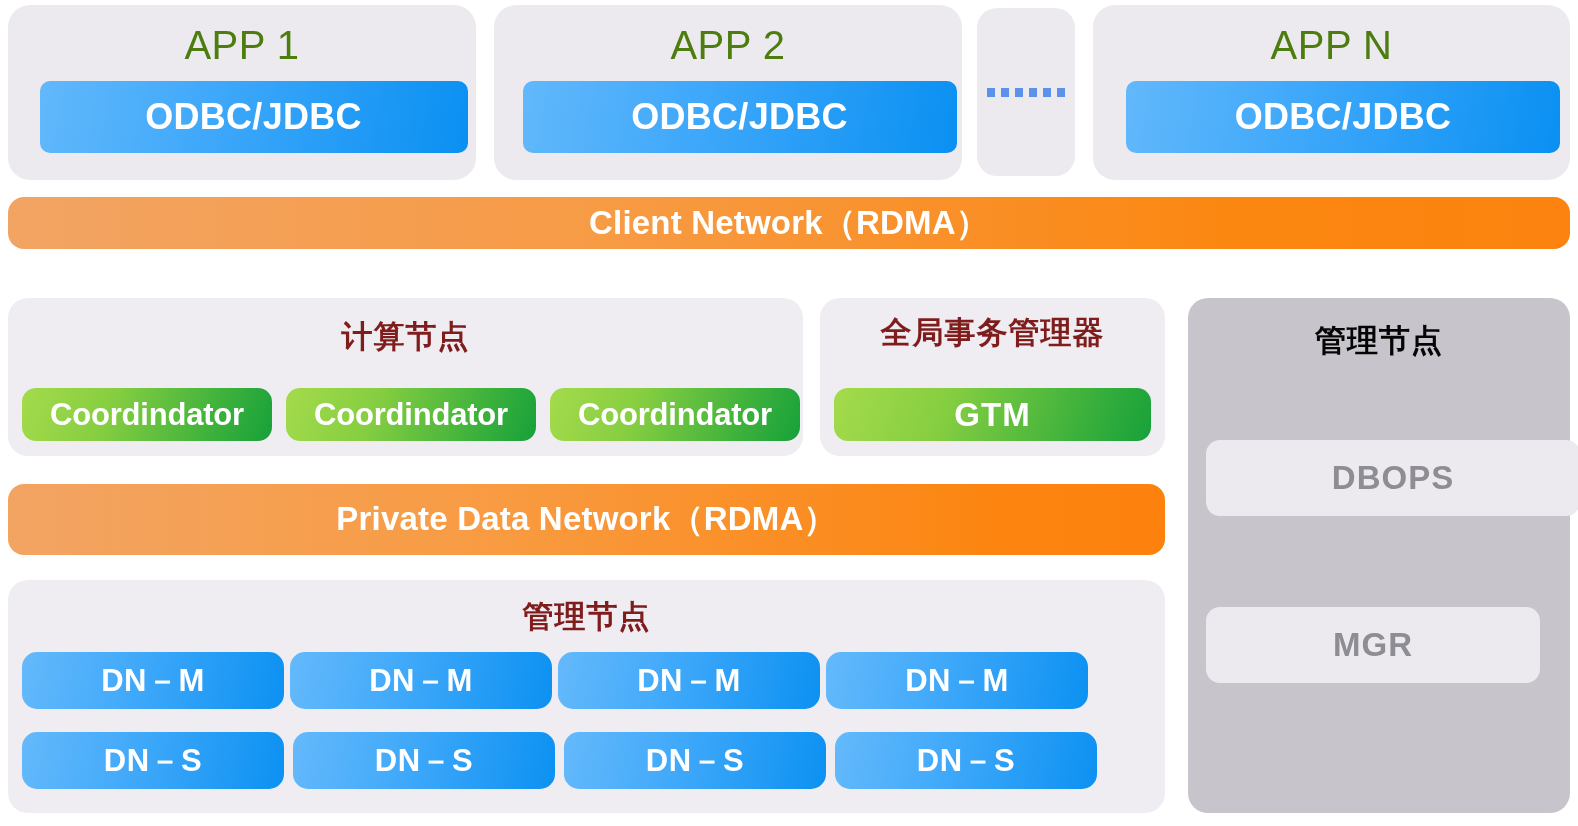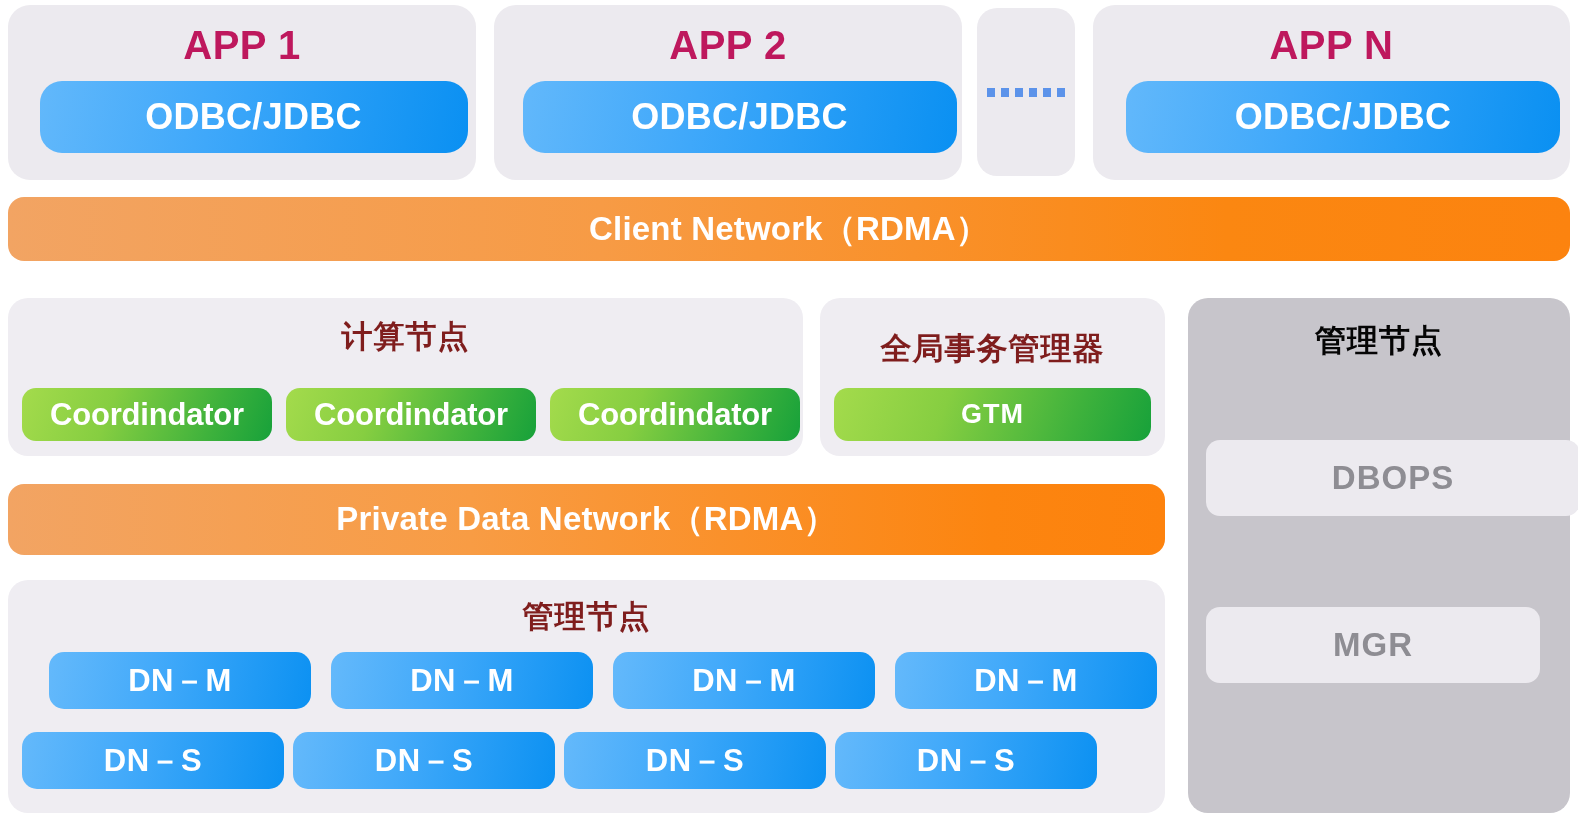--- a/index.html
+++ b/index.html
@@ -32,29 +32,29 @@
   .app-card {
     background: #ECEAEF;
     border-radius: 22px;
     display: flex;
     flex-direction: column;
     align-items: center;
     padding-top: 18px;
   }
   .app-title {
     font-size: 40px;
-    font-weight: bold;
-    color: #be185d;
+    font-weight: normal;
+    color: #4d7c0f;
     letter-spacing: 0.5px;
     line-height: 1.1;
   }
   .odbc-pill {
     margin-top: 14px;
     height: 72px;
-    border-radius: 22px;
+    border-radius: 10px;
     background: linear-gradient(100deg, #62B8FB 0%, #3FA8FA 40%, #0A90F2 100%);
     color: #ffffff;
     font-size: 36px;
     font-weight: bold;
     letter-spacing: 0.3px;
     margin-left: 23px;
   }
 
   .ellipsis-card {
     background: #ECEAEF;
@@ -103,21 +103,21 @@
   }
 
   .green-pill {
     border-radius: 14px;
     background: linear-gradient(110deg, #A4DB4C 0%, #86CE41 35%, #3FB23C 75%, #17A13A 100%);
     color: #ffffff;
     font-weight: bold;
     margin-top: 6px;
   }
   .coord-pill { font-size: 31px; letter-spacing: -0.2px; }
-  .gtm-pill  { font-size: 27px; letter-spacing: 1px; }
+  .gtm-pill  { font-size: 33px; letter-spacing: 1px; }
 
   .blue-pill {
     border-radius: 15px;
     background: linear-gradient(100deg, #64B9FB 0%, #43AAFA 40%, #0C91F2 100%);
     color: #ffffff;
     font-size: 31px;
     font-weight: bold;
     letter-spacing: 0.5px;
   }
 
@@ -166,50 +166,50 @@
         <i></i>
         <i></i>
       </div>
   </div>
 
   <div class="abs app-card" style="left:1093px; top:5px; width:477px; height:175px;">
     <div class="app-title">APP N</div>
     <div class="odbc-pill center" style="width:434px;">ODBC/JDBC</div>
   </div>
 
-  <div class="abs net-bar net-client center" style="left:8px; top:197px; width:1562px; height:64px;">Client Network（RDMA）</div>
+  <div class="abs net-bar net-client center" style="left:8px; top:197px; width:1562px; height:52px;">Client Network（RDMA）</div>
 
   <div class="abs panel" style="left:8px; top:298px; width:795px; height:158px;">
     <div class="panel-title" style="margin-top:18px;">计算节点</div>
     <div class="abs" style="left:14px; top:84px; display:flex; gap:14px;">
       <div class="green-pill coord-pill center" style="width:250px; height:53px;">Coordindator</div>
       <div class="green-pill coord-pill center" style="width:250px; height:53px;">Coordindator</div>
       <div class="green-pill coord-pill center" style="width:250px; height:53px;">Coordindator</div>
     </div>
   </div>
 
   <div class="abs panel" style="left:820px; top:298px; width:345px; height:158px;">
-    <div class="panel-title" style="margin-top:30px;">全局事务管理器</div>
+    <div class="panel-title" style="margin-top:14px;">全局事务管理器</div>
     <div class="abs" style="left:14px; top:84px;">
       <div class="green-pill gtm-pill center" style="width:317px; height:53px;">GTM</div>
     </div>
   </div>
 
   <div class="abs mgmt-panel" style="left:1188px; top:298px; width:382px; height:515px;">
     <div class="mgmt-title" style="margin-top:22px;">管理节点</div>
     <div class="abs mgmt-pill center" style="left:18px; top:142px; width:374px; height:76px;">DBOPS</div>
     <div class="abs mgmt-pill center" style="left:18px; top:309px; width:334px; height:76px;">MGR</div>
   </div>
 
   <div class="abs net-bar net-private center" style="left:8px; top:484px; width:1157px; height:71px;">Private Data Network（RDMA）</div>
 
   <div class="abs panel" style="left:8px; top:580px; width:1157px; height:233px;">
     <div class="panel-title" style="margin-top:16px;">管理节点</div>
 
-    <div class="abs" style="left:14px; top:72px; display:flex; gap:20px;margin-left:27px;">
+    <div class="abs" style="left:14px; top:72px; display:flex; gap:6px;">
       <div class="blue-pill center" style="width:262px; height:57px;">DN－M</div>
       <div class="blue-pill center" style="width:262px; height:57px;">DN－M</div>
       <div class="blue-pill center" style="width:262px; height:57px;">DN－M</div>
       <div class="blue-pill center" style="width:262px; height:57px;">DN－M</div>
     </div>
 
     <div class="abs" style="left:14px; top:152px; display:flex; gap:9px;">
       <div class="blue-pill center" style="width:262px; height:57px;">DN－S</div>
       <div class="blue-pill center" style="width:262px; height:57px;">DN－S</div>
       <div class="blue-pill center" style="width:262px; height:57px;">DN－S</div>

